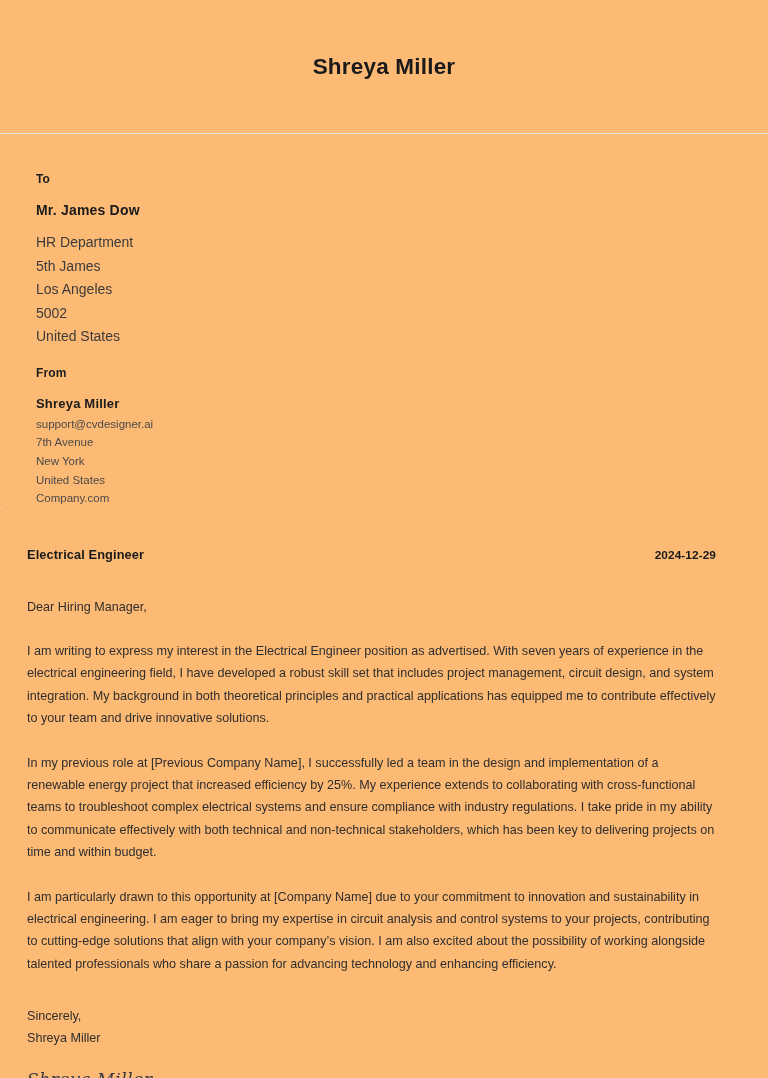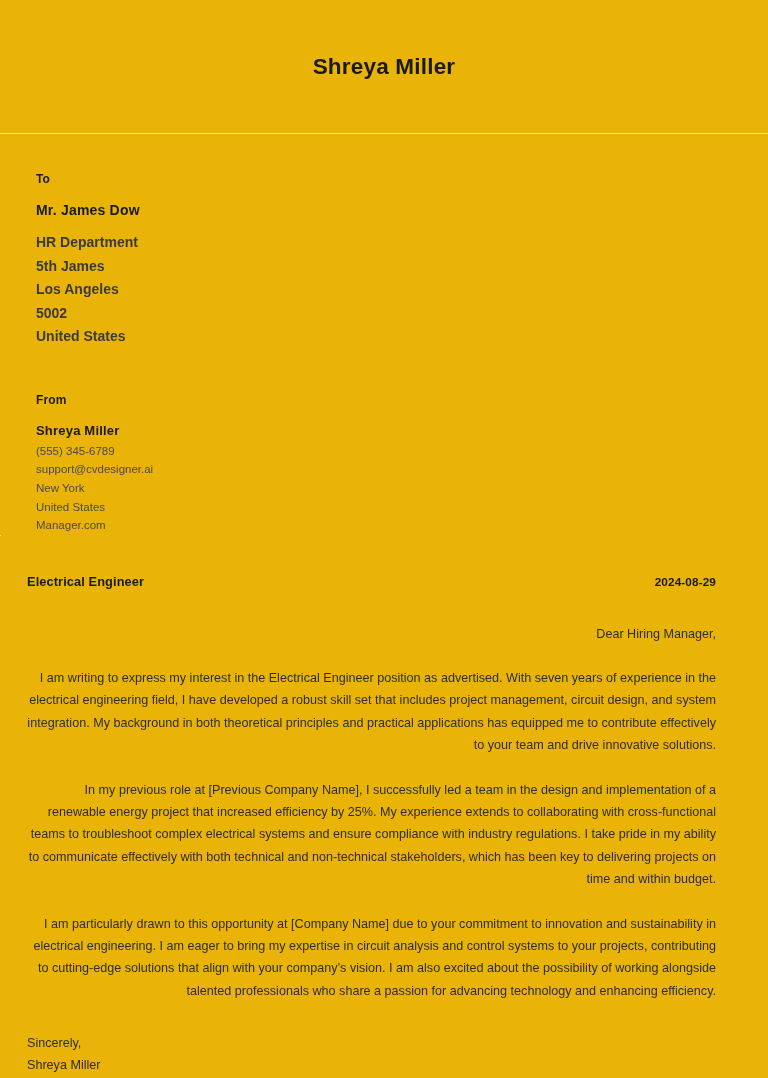--- a/index.html
+++ b/index.html
@@ -13,21 +13,21 @@
     font-family: "Liberation Sans", sans-serif;
     color: #222222;
     -webkit-font-smoothing: antialiased;
     overflow: hidden;
   }
 
   .page {
     position: relative;
     width: 768px;
     height: 1078px;
-    background: #eab308;
+    background: #fdba74;
     box-sizing: border-box;
   }
 
   
   .header {
     height: 133px;
     display: flex;
     align-items: center;
     justify-content: center;
     box-sizing: border-box;
@@ -77,36 +77,36 @@
 
   
   .block-label {
     font-size: 12px;
     font-weight: bold;
     color: #1d1d1d;
     margin: 0 0 14px 0;
     letter-spacing: 0.1px;
   }
   .block-label.from-label {
-    margin-top: 44px;
+    margin-top: 17px;
   }
 
   .recipient-name {
     font-size: 14px;
     font-weight: bold;
     color: #1a1a1a;
     line-height: 1.5;
     margin-bottom: 10px;
     letter-spacing: 0.2px;
   }
   .to-line {
     font-size: 14px;
     color: #3b3b3b;
     line-height: 1.68;
-    font-weight: bold;
+    font-weight: normal;
   }
 
   .sender-name {
     font-size: 13px;
     font-weight: bold;
     color: #1a1a1a;
     line-height: 1.55;
     margin-bottom: 1px;
     letter-spacing: 0.2px;
   }
@@ -135,29 +135,28 @@
     color: #1a1a1a;
     letter-spacing: 0.1px;
     white-space: nowrap;
   }
 
   .salutation {
     font-size: 12.6px;
     color: #2e2e2e;
     line-height: 1.75;
     margin-bottom: 22px;
-    text-align: right;
   }
 
   .para {
     font-size: 12.6px;
     color: #2e2e2e;
     line-height: 1.78;
     margin: 0 0 22px 0;
-    text-align: right;
+    text-align: left;
   }
 
   .closing {
     margin-top: 30px;
     font-size: 12.6px;
     color: #2e2e2e;
     line-height: 1.75;
   }
   .closing-line { display: block; }
 
@@ -190,36 +189,36 @@
         <div class="to-line">HR Department</div>
         <div class="to-line">5th James</div>
         <div class="to-line">Los Angeles</div>
         <div class="to-line">5002</div>
         <div class="to-line">United States</div>
       </div>
 
       <div class="from-block">
         <div class="block-label from-label">From</div>
         <div class="sender-name">Shreya Miller</div>
-        <div class="from-line">(555) 345-6789</div>
         <div class="from-line">support@cvdesigner.ai</div>
+        <div class="from-line">7th Avenue</div>
         <div class="from-line">New York</div>
         <div class="from-line">United States</div>
-        <div class="from-line">Manager.com</div>
+        <div class="from-line">Company.com</div>
       </div>
 
     </aside>
 
     <div class="divider"></div>
 
     <main class="main">
 
       <div class="title-row">
         <div class="job-title">Electrical Engineer</div>
-        <div class="letter-date">2024-08-29</div>
+        <div class="letter-date">2024-12-29</div>
       </div>
 
       <div class="salutation">Dear Hiring Manager,</div>
 
       <p class="para">I am writing to express my interest in the Electrical Engineer position as advertised. With seven years of experience in the electrical engineering field, I have developed a robust skill set that includes project management, circuit design, and system integration. My background in both theoretical principles and practical applications has equipped me to contribute effectively to your team and drive innovative solutions.</p>
       <p class="para">In my previous role at [Previous Company Name], I successfully led a team in the design and implementation of a renewable energy project that increased efficiency by 25%. My experience extends to collaborating with cross-functional teams to troubleshoot complex electrical systems and ensure compliance with industry regulations. I take pride in my ability to communicate effectively with both technical and non-technical stakeholders, which has been key to delivering projects on time and within budget.</p>
       <p class="para">I am particularly drawn to this opportunity at [Company Name] due to your commitment to innovation and sustainability in electrical engineering. I am eager to bring my expertise in circuit analysis and control systems to your projects, contributing to cutting-edge solutions that align with your company’s vision. I am also excited about the possibility of working alongside talented professionals who share a passion for advancing technology and enhancing efficiency.</p>
 
       <div class="closing">
         <span class="closing-line">Sincerely,</span>

